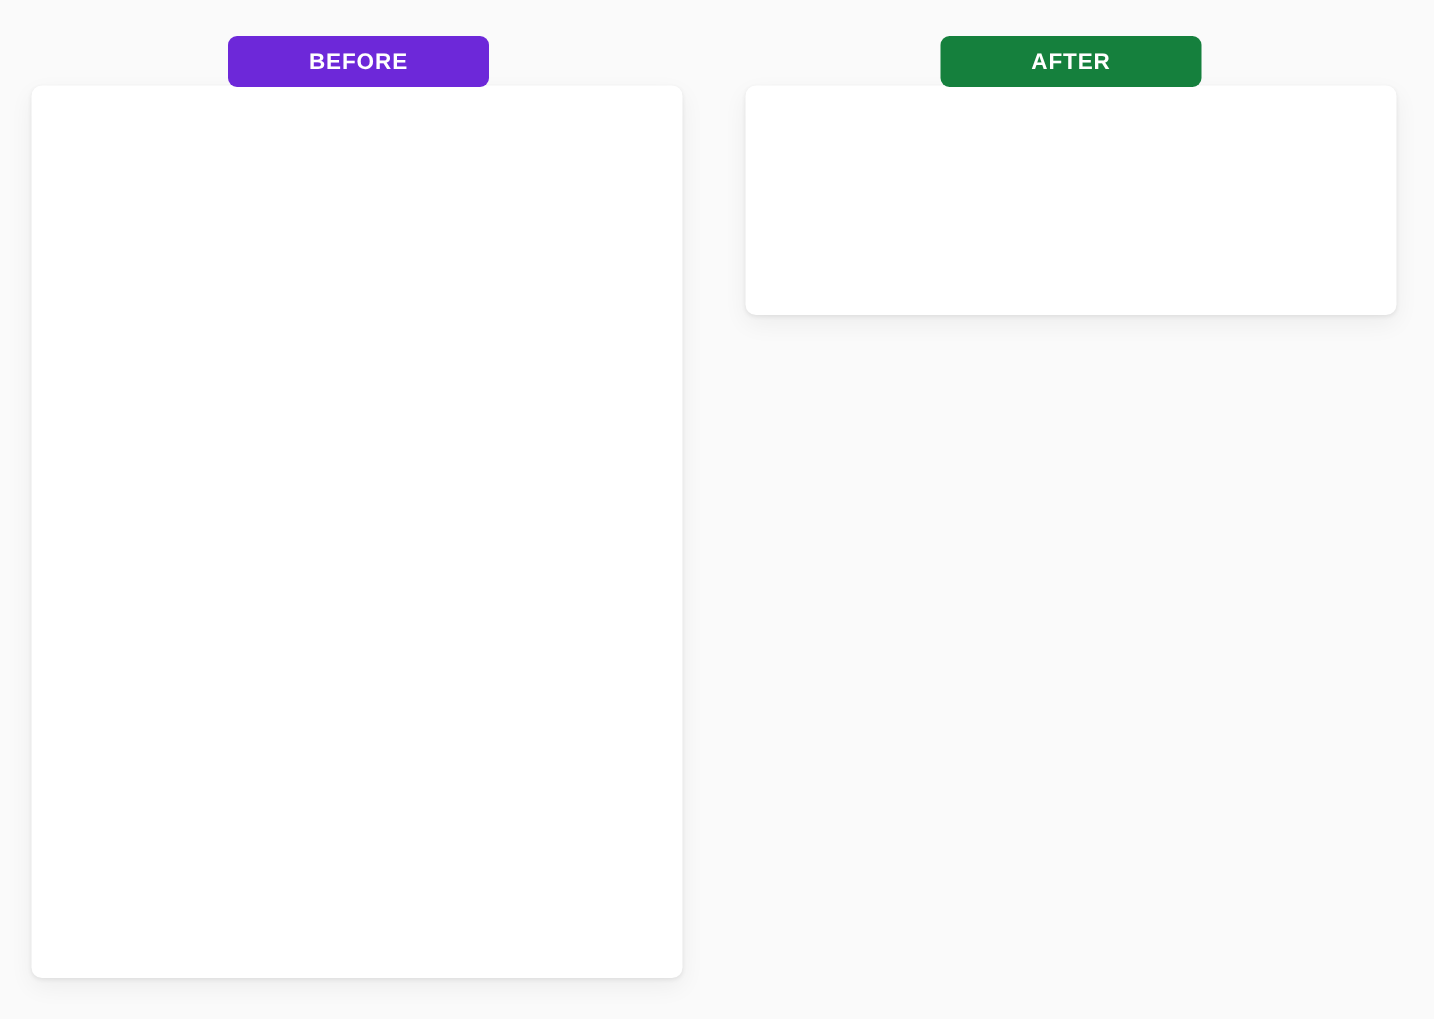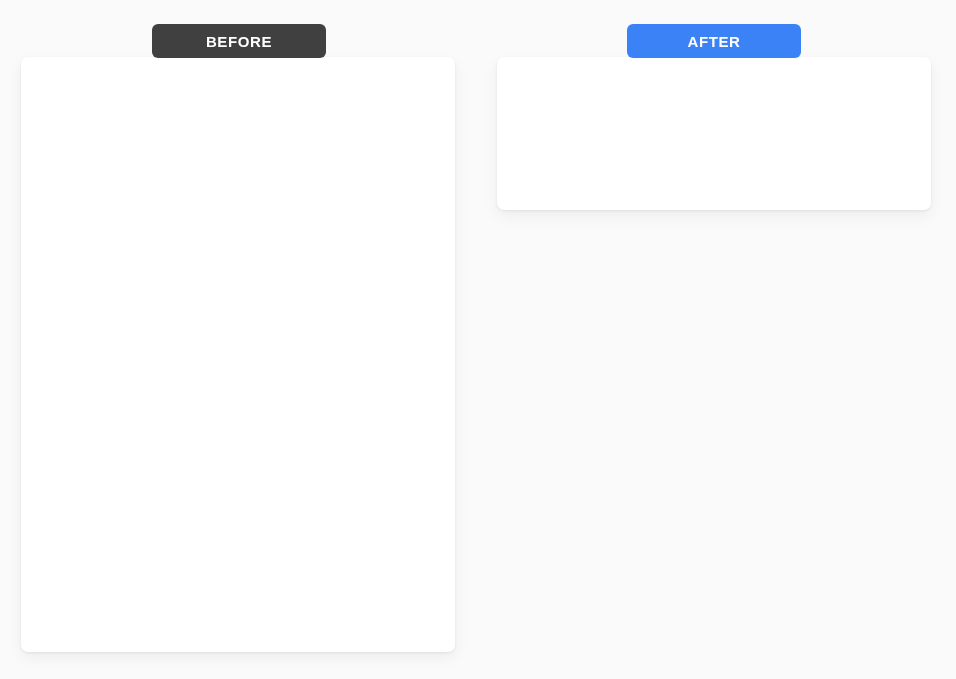--- a/index.html
+++ b/index.html
@@ -33,28 +33,28 @@
     display: flex;
     align-items: center;
     justify-content: center;
     z-index: 3;
   }
 
   .badge-before {
     left: 152px;
     top: 24px;
     width: 174px;
-    background: #404040;
+    background: #6d28d9;
   }
 
   .badge-after {
     left: 627px;
     top: 24px;
     width: 174px;
-    background: #3b82f6;
+    background: #15803d;
   }
 
   
   .card {
     position: absolute;
     background: #ffffff;
     border-radius: 7px;
     box-shadow: 0 1px 3px rgba(0,0,0,0.07),
                 0 6px 16px rgba(0,0,0,0.055);
     z-index: 2;

